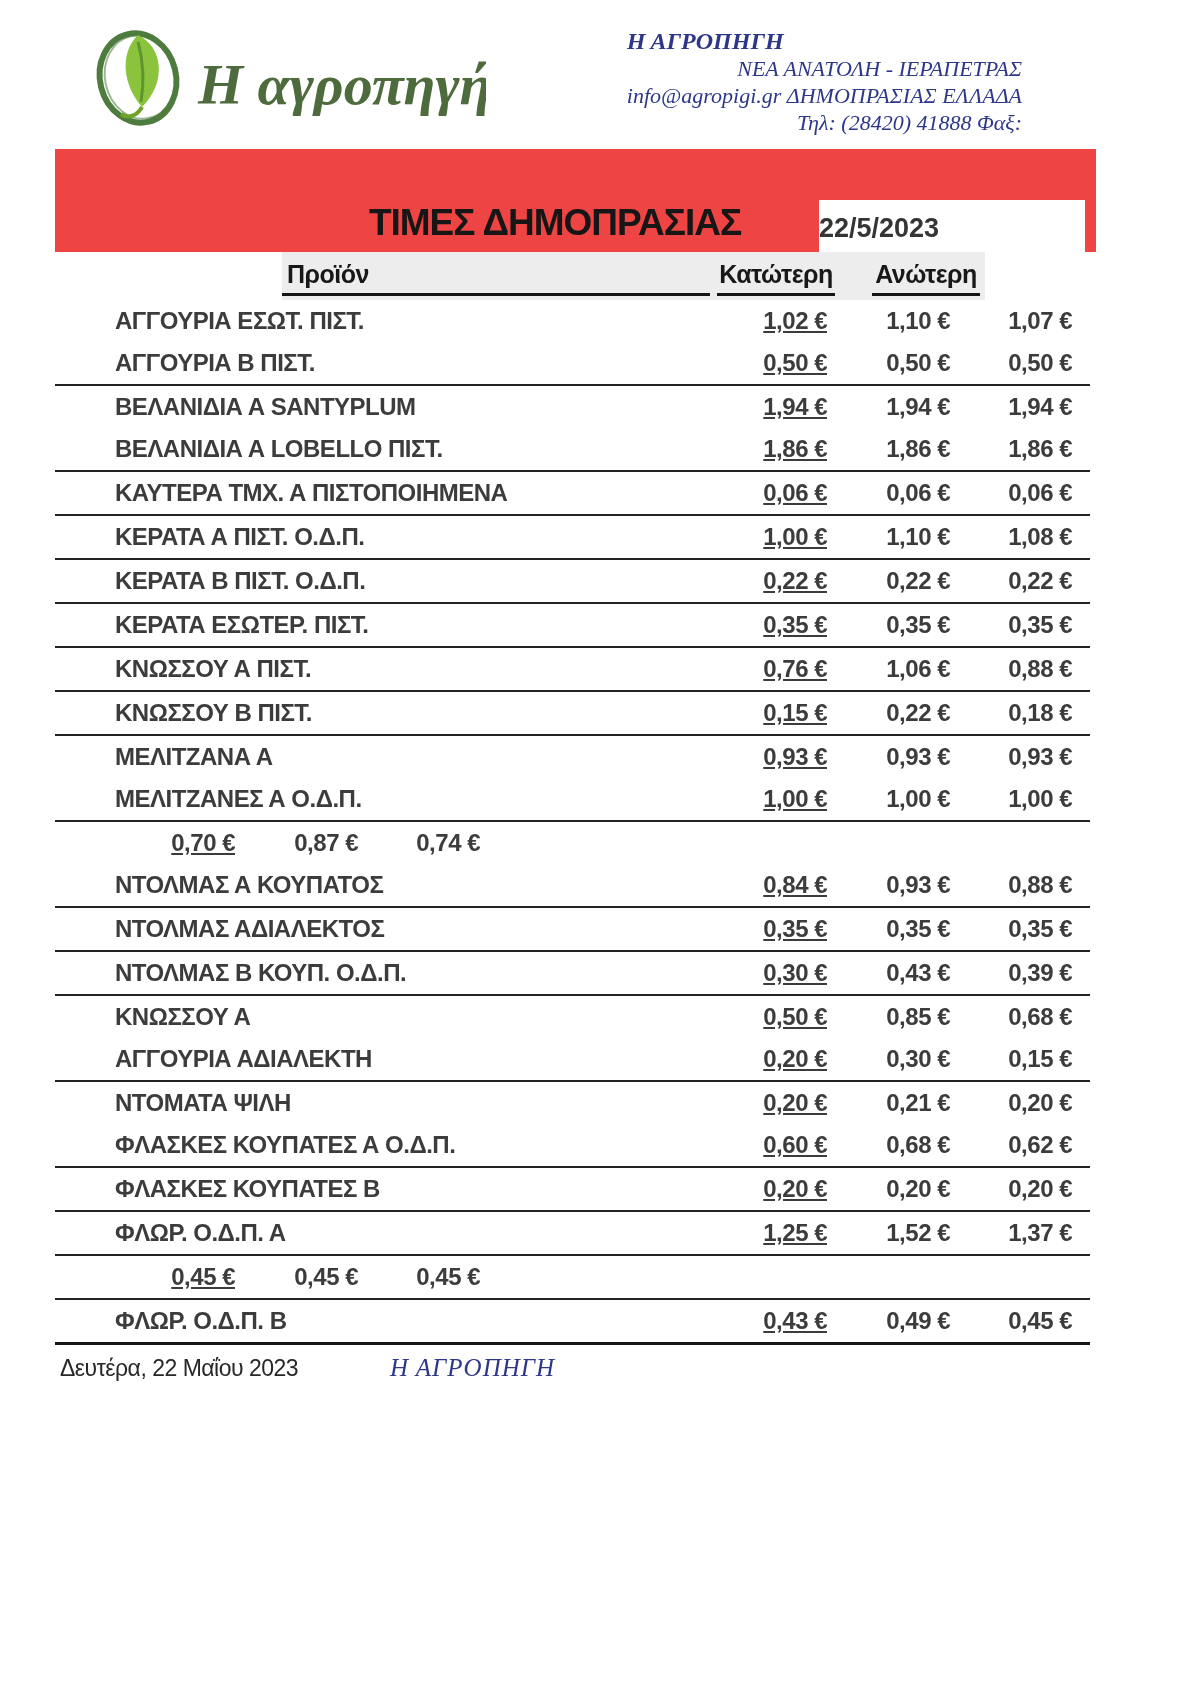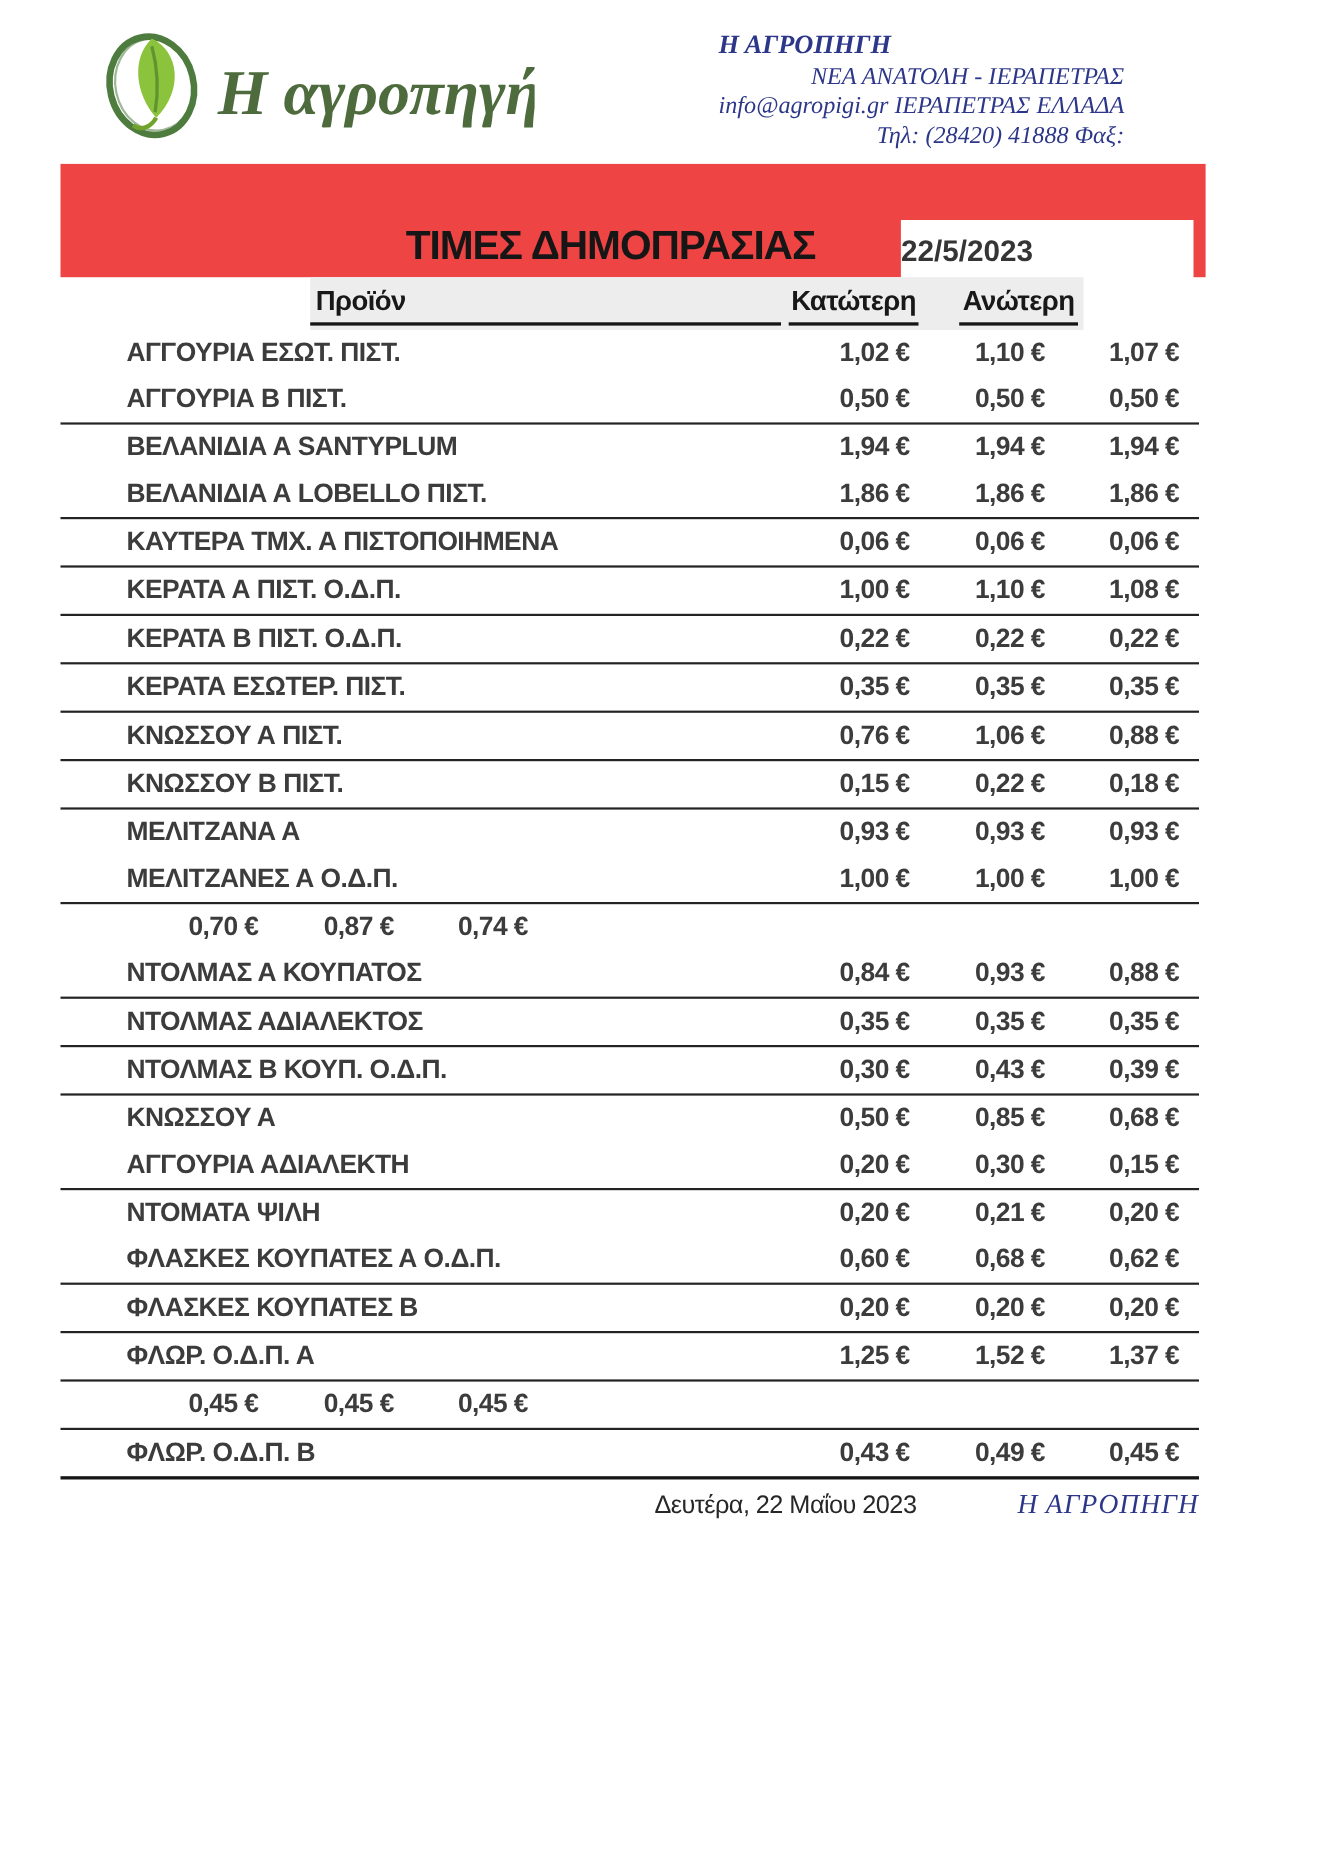--- a/index.html
+++ b/index.html
@@ -35,29 +35,29 @@
            font-size:25px; font-weight:bold; letter-spacing:-0.5px; color:#181818;
            border-bottom:3px solid #151515; }
   .h-product { left:227px; width:428px; padding-left:5px; text-align:left; }
   .h-lower   { left:662px; width:118px; text-align:center; }
   .h-upper   { left:817px; width:108px; text-align:center; }
 
   .row { display:flex; height:42px; line-height:42px; padding-left:60px; padding-right:18px;
          font-size:24px; font-weight:bold; letter-spacing:-0.5px; color:#3c3c3c; }
   .c-name  { flex:1; text-align:left; white-space:nowrap; overflow:hidden; }
   .c-price { text-align:right; white-space:nowrap; }
-  .c-low  { width:120px; }
+  .c-low  { width:120px;text-decoration:underline; }
   .c-high { width:123px; }
   .c-avg  { width:122px; }
 
   .sep { height:2px; background:#232323; }
   .sep-final { height:3px; background:#161616; }
 
   
-  .foot { display:flex; align-items:baseline; padding-top:9px;justify-content:flex-end; }
+  .foot { display:flex; align-items:baseline; padding-top:9px; }
   .foot-date { width:335px; padding-left:5px; font-size:23px; color:#272727; letter-spacing:-0.5px; }
   .foot-brand { font-family:"Liberation Serif", serif; font-style:italic;
                 font-size:25px; color:#2d3789; letter-spacing:1px; }
 </style>
 </head>
 <body>
 
 <div class="page">
 
   <svg class="logo" viewBox="0 0 400 118">
@@ -67,21 +67,21 @@
       <path d="M52 15 C77 27 81 62 56 87 C37 66 33 33 52 15 Z" fill="#8bc43c"></path>
       <path d="M52 22 C58 44 58 64 55 82" fill="none" stroke="#5f9430" stroke-width="3"></path>
       <path d="M56 87 C51 96 42 99 35 94" fill="none" stroke="#6fa32c" stroke-width="4"></path>
     </g>
     <text x="112" y="84" font-size="58" font-style="italic" font-weight="bold" font-family="'Liberation Serif', serif" fill="#4d6b3d">Η αγροπηγή</text>
   </svg>
 
   <div class="company">
     <div class="c-name">Η ΑΓΡΟΠΗΓΗ</div>
     <div class="c-line">ΝΕΑ ΑΝΑΤΟΛΗ - ΙΕΡΑΠΕΤΡΑΣ</div>
-    <div class="c-line">info@agropigi.gr  ΙΕΡΑΠΕΤΡΑΣ  ΕΛΛΑΔΑ</div>
+    <div class="c-line">info@agropigi.gr  ΔΗΜΟΠΡΑΣΙΑΣ  ΕΛΛΑΔΑ</div>
     <div class="c-line">Τηλ: (28420)  41888  Φαξ:</div>
   </div>
 
   <div class="title-band">
     <div class="doc-title">ΤΙΜΕΣ ΔΗΜΟΠΡΑΣΙΑΣ</div>
     <div class="date-box">22/5/2023</div>
   </div>
 
   <div class="table">
     <div class="thead">

